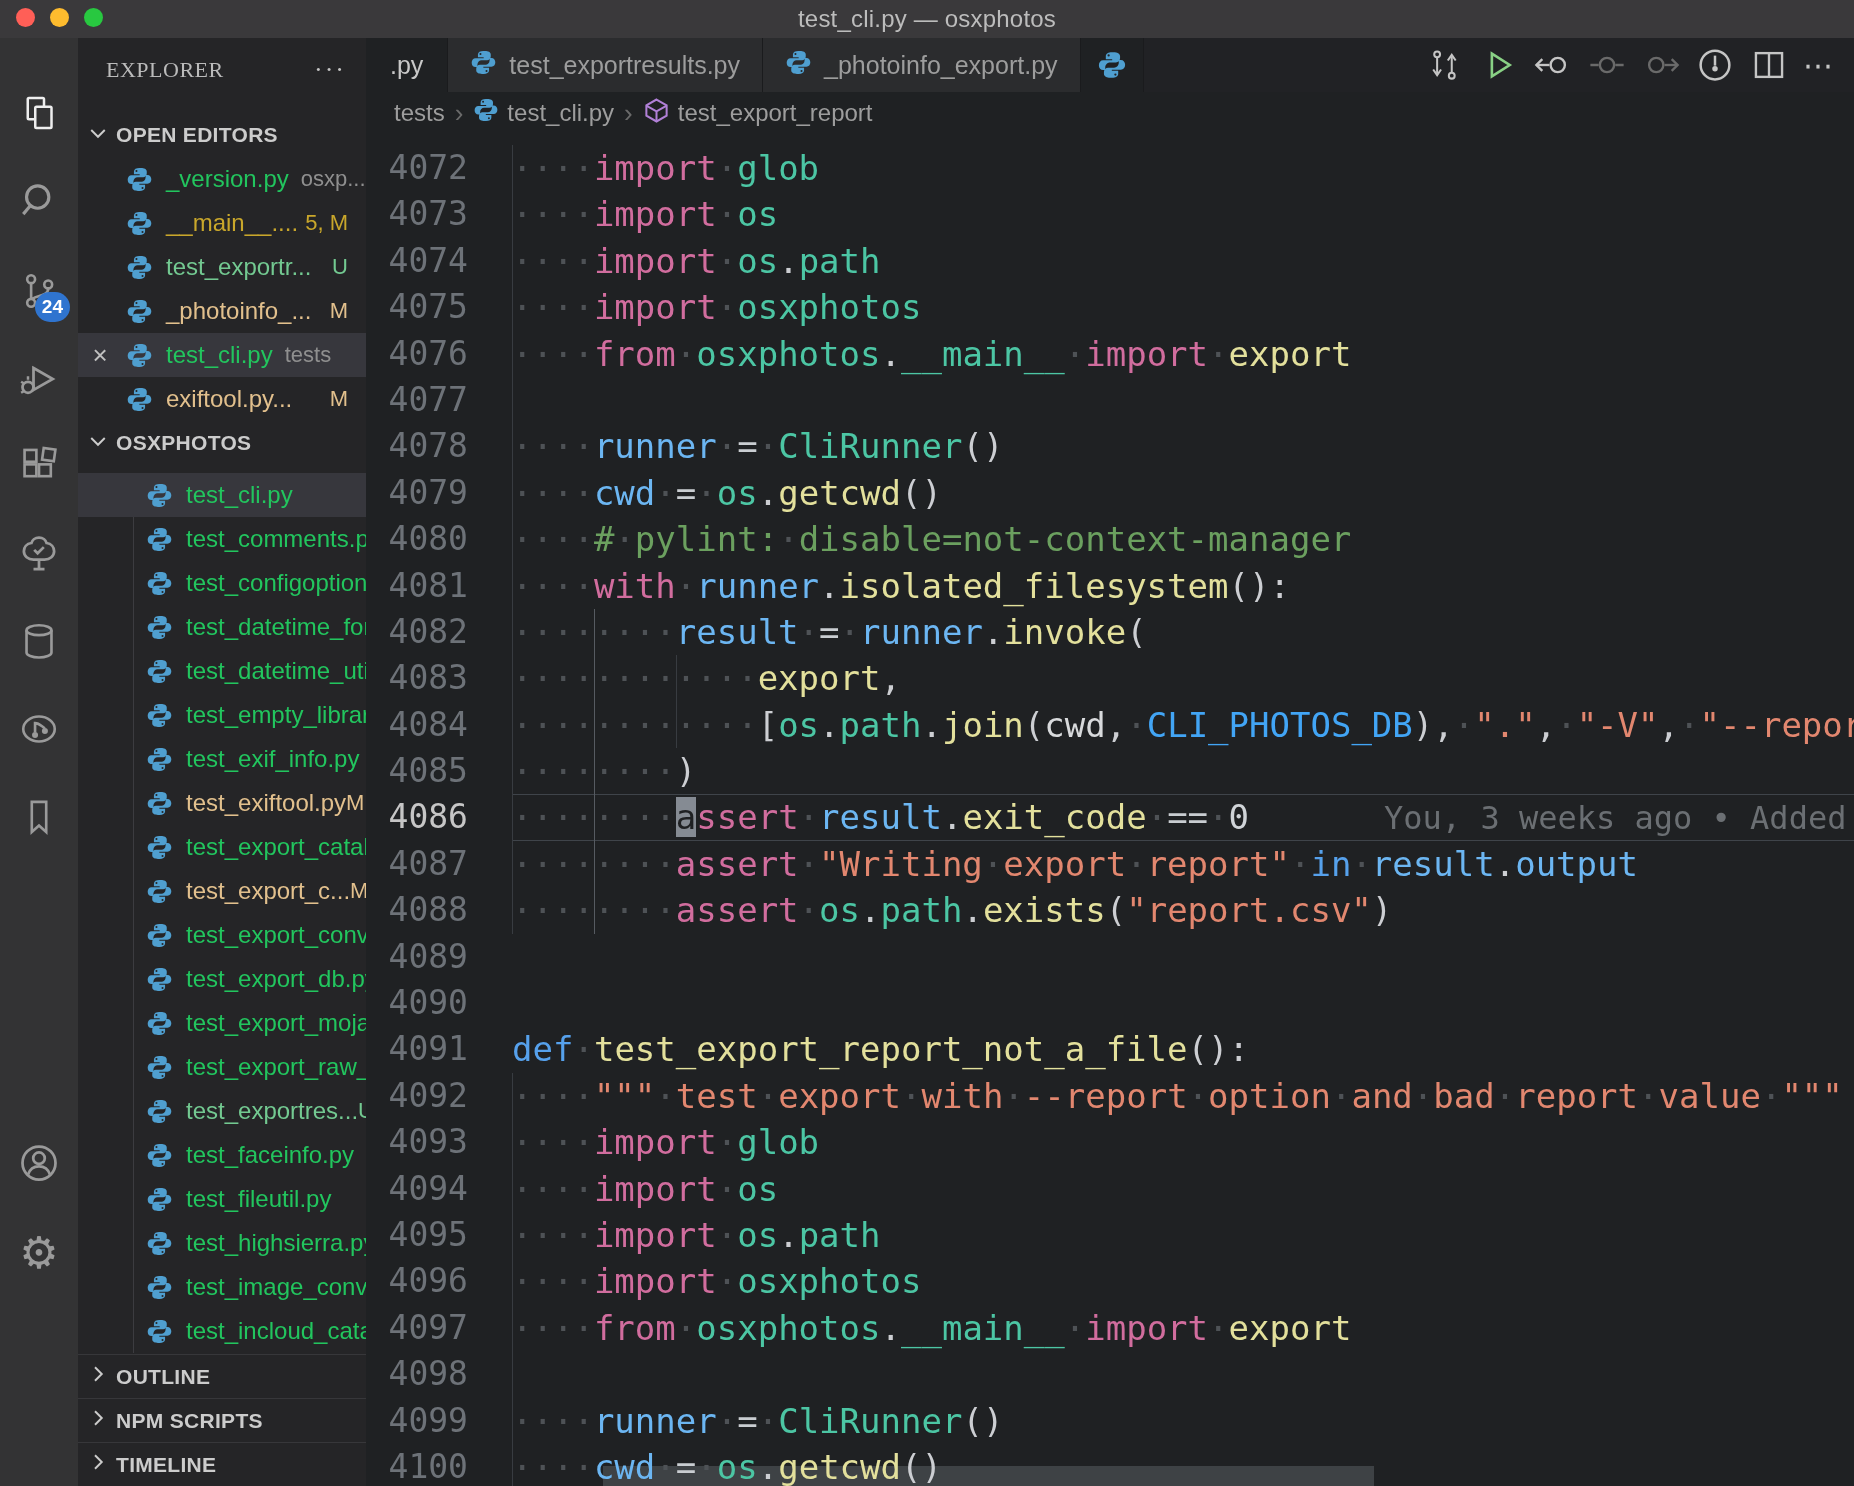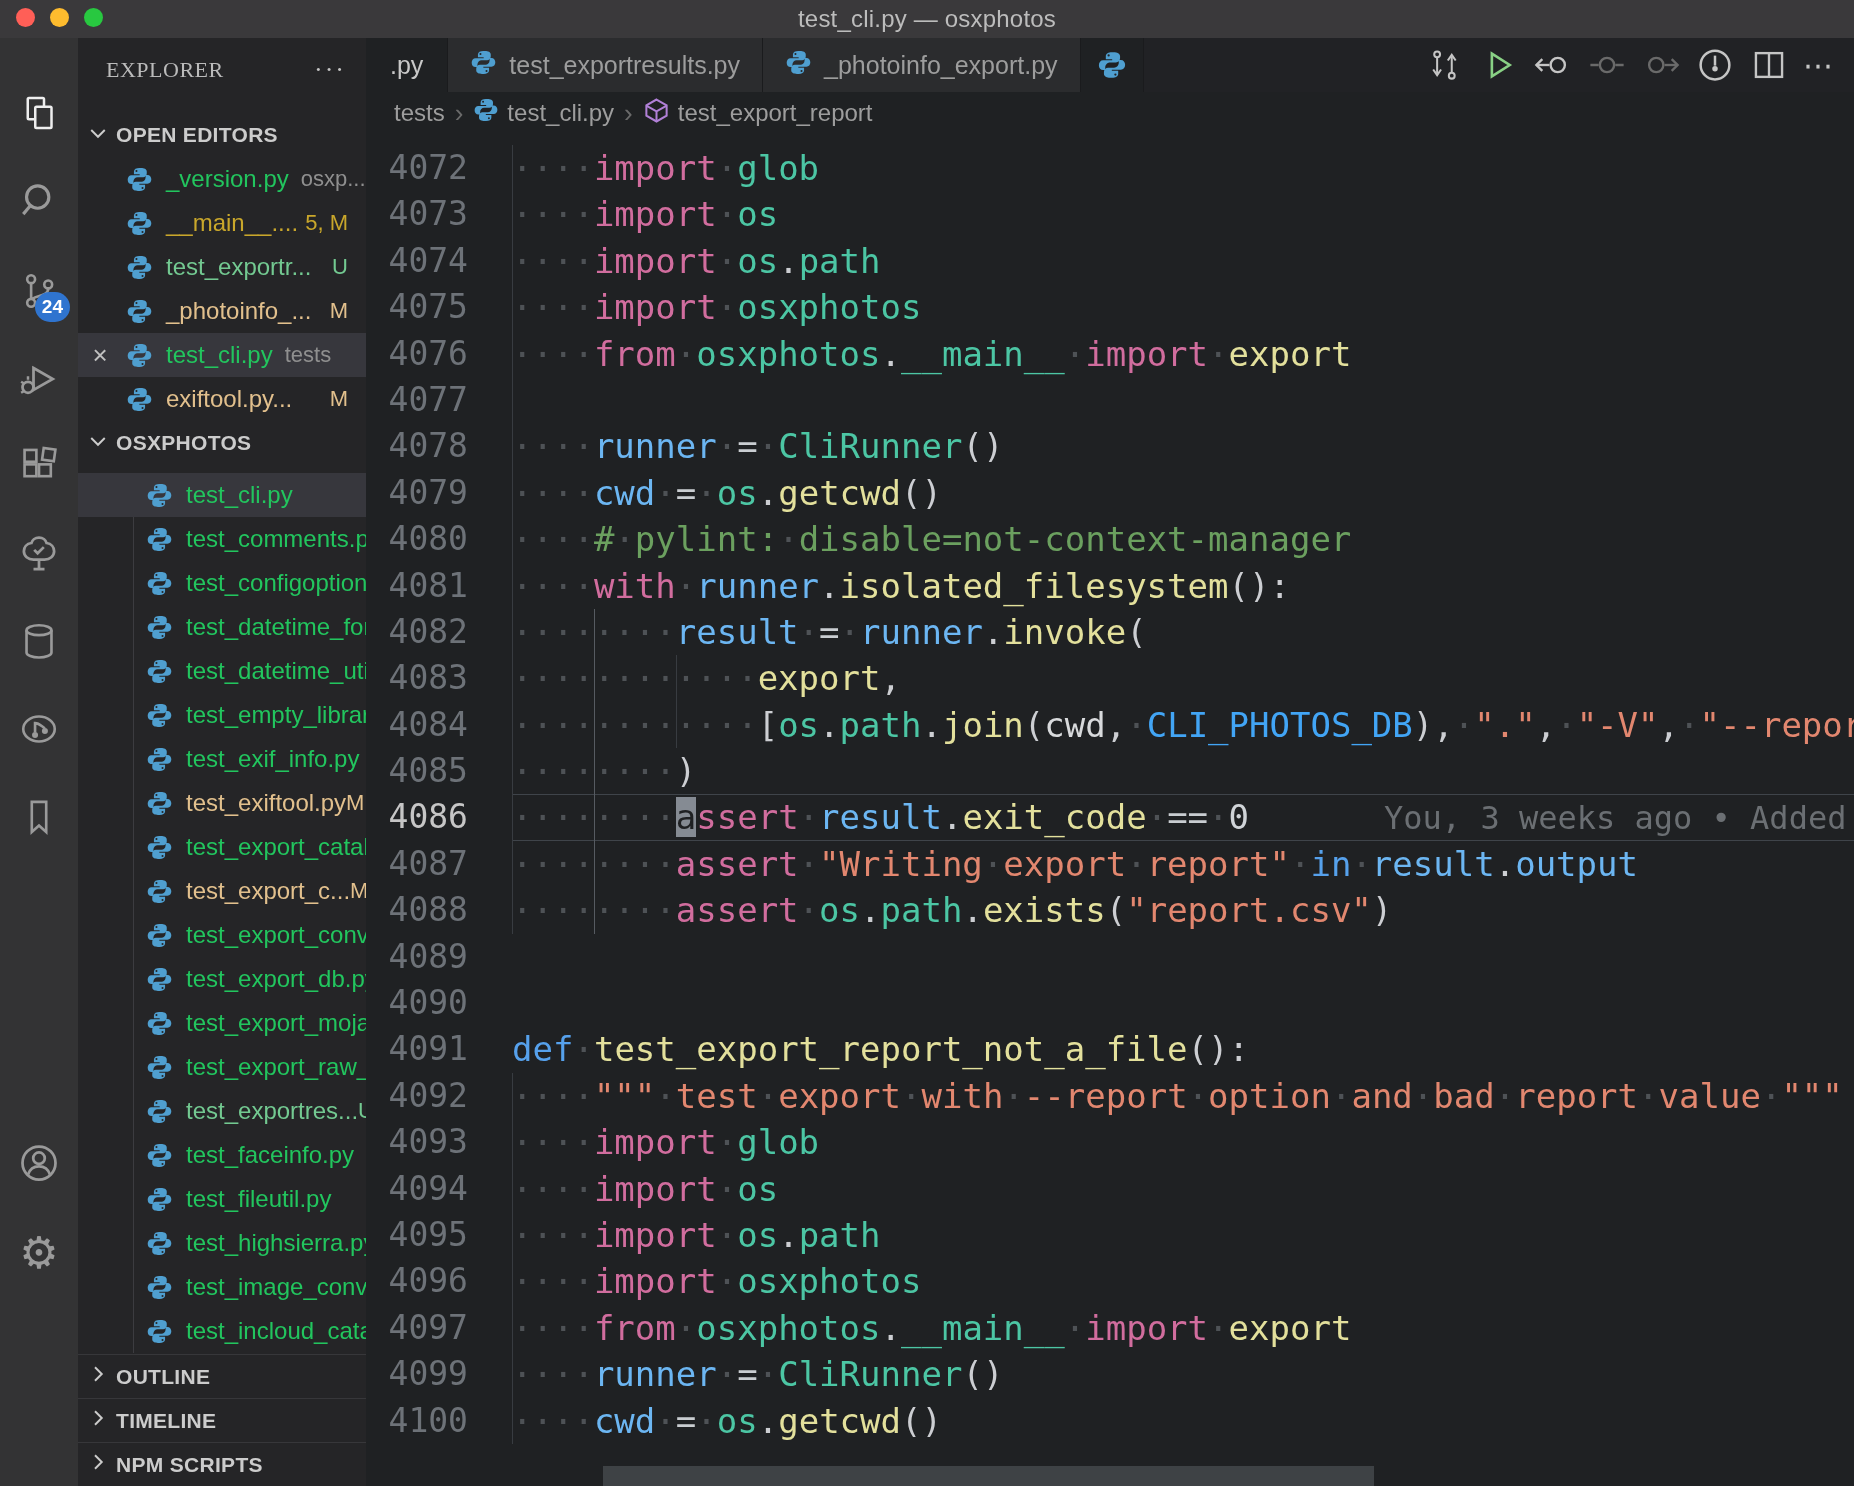--- a/index.html
+++ b/index.html
@@ -519,27 +519,27 @@
         <div class="section-head bordered">
           <span><svg width="24" height="24" viewBox="0 0 16 16">
               <path d="M6 3.5 10.5 8 6 12.5" stroke="#cccccc" stroke-width="1.3" fill="none"></path>
             </svg></span>
           <span>OUTLINE</span>
         </div>
         <div class="section-head bordered">
           <span><svg width="24" height="24" viewBox="0 0 16 16">
               <path d="M6 3.5 10.5 8 6 12.5" stroke="#cccccc" stroke-width="1.3" fill="none"></path>
             </svg></span>
-          <span>TIMELINE</span>
+          <span>NPM SCRIPTS</span>
         </div>
         <div class="section-head bordered">
           <span><svg width="24" height="24" viewBox="0 0 16 16">
               <path d="M6 3.5 10.5 8 6 12.5" stroke="#cccccc" stroke-width="1.3" fill="none"></path>
             </svg></span>
-          <span>NPM SCRIPTS</span>
+          <span>TIMELINE</span>
         </div>
       </div>
   </div>
 
   <div class="main">
     <div class="tabbar">
       <div class="tab partial">
         <span>.py</span>
       </div>
       <div class="tab">
@@ -665,18 +665,19 @@
         <div class="code-line"><div class="gutter">4088</div><div class="content"><div class="guide" style="left: 0ch;"></div><div class="guide active" style="left: 4ch;"></div><span class="tokens"><span class="tk-w">········</span><span class="tk-k">assert</span><span class="tk-w">·</span><span class="tk-m">os</span><span class="tk-p">.</span><span class="tk-m">path</span><span class="tk-p">.</span><span class="tk-f">exists</span><span class="tk-p">(</span><span class="tk-s">"report.csv"</span><span class="tk-p">)</span></span></div></div>
         <div class="code-line"><div class="gutter">4089</div><div class="content"><span class="tokens"></span></div></div>
         <div class="code-line"><div class="gutter">4090</div><div class="content"><span class="tokens"></span></div></div>
         <div class="code-line"><div class="gutter">4091</div><div class="content"><span class="tokens"><span class="tk-b">def</span><span class="tk-w">·</span><span class="tk-f">test_export_report_not_a_file</span><span class="tk-p">():</span></span></div></div>
         <div class="code-line"><div class="gutter">4092</div><div class="content"><div class="guide" style="left: 0ch;"></div><span class="tokens"><span class="tk-w">····</span><span class="tk-s">"""</span><span class="tk-w">·</span><span class="tk-s">test</span><span class="tk-w">·</span><span class="tk-s">export</span><span class="tk-w">·</span><span class="tk-s">with</span><span class="tk-w">·</span><span class="tk-s">--report</span><span class="tk-w">·</span><span class="tk-s">option</span><span class="tk-w">·</span><span class="tk-s">and</span><span class="tk-w">·</span><span class="tk-s">bad</span><span class="tk-w">·</span><span class="tk-s">report</span><span class="tk-w">·</span><span class="tk-s">value</span><span class="tk-w">·</span><span class="tk-s">"""</span></span></div></div>
         <div class="code-line"><div class="gutter">4093</div><div class="content"><div class="guide" style="left: 0ch;"></div><span class="tokens"><span class="tk-w">····</span><span class="tk-k">import</span><span class="tk-w">·</span><span class="tk-m">glob</span></span></div></div>
         <div class="code-line"><div class="gutter">4094</div><div class="content"><div class="guide" style="left: 0ch;"></div><span class="tokens"><span class="tk-w">····</span><span class="tk-k">import</span><span class="tk-w">·</span><span class="tk-m">os</span></span></div></div>
         <div class="code-line"><div class="gutter">4095</div><div class="content"><div class="guide" style="left: 0ch;"></div><span class="tokens"><span class="tk-w">····</span><span class="tk-k">import</span><span class="tk-w">·</span><span class="tk-m">os</span><span class="tk-p">.</span><span class="tk-m">path</span></span></div></div>
         <div class="code-line"><div class="gutter">4096</div><div class="content"><div class="guide" style="left: 0ch;"></div><span class="tokens"><span class="tk-w">····</span><span class="tk-k">import</span><span class="tk-w">·</span><span class="tk-m">osxphotos</span></span></div></div>
         <div class="code-line"><div class="gutter">4097</div><div class="content"><div class="guide" style="left: 0ch;"></div><span class="tokens"><span class="tk-w">····</span><span class="tk-k">from</span><span class="tk-w">·</span><span class="tk-m">osxphotos</span><span class="tk-p">.</span><span class="tk-m">__main__</span><span class="tk-w">·</span><span class="tk-k">import</span><span class="tk-w">·</span><span class="tk-f">export</span></span></div></div>
+        <div class="code-line"><div class="gutter">4098</div><div class="content"><div class="guide" style="left: 0ch;"></div><span class="tokens"></span></div></div>
         <div class="code-line"><div class="gutter">4099</div><div class="content"><div class="guide" style="left: 0ch;"></div><span class="tokens"><span class="tk-w">····</span><span class="tk-v">runner</span><span class="tk-w">·</span><span class="tk-o">=</span><span class="tk-w">·</span><span class="tk-m">CliRunner</span><span class="tk-p">()</span></span></div></div>
         <div class="code-line"><div class="gutter">4100</div><div class="content"><div class="guide" style="left: 0ch;"></div><span class="tokens"><span class="tk-w">····</span><span class="tk-v">cwd</span><span class="tk-w">·</span><span class="tk-o">=</span><span class="tk-w">·</span><span class="tk-m">os</span><span class="tk-p">.</span><span class="tk-f">getcwd</span><span class="tk-p">()</span></span></div></div>
       </div>
   </div>
 
 </div>
 
 </body></html>

